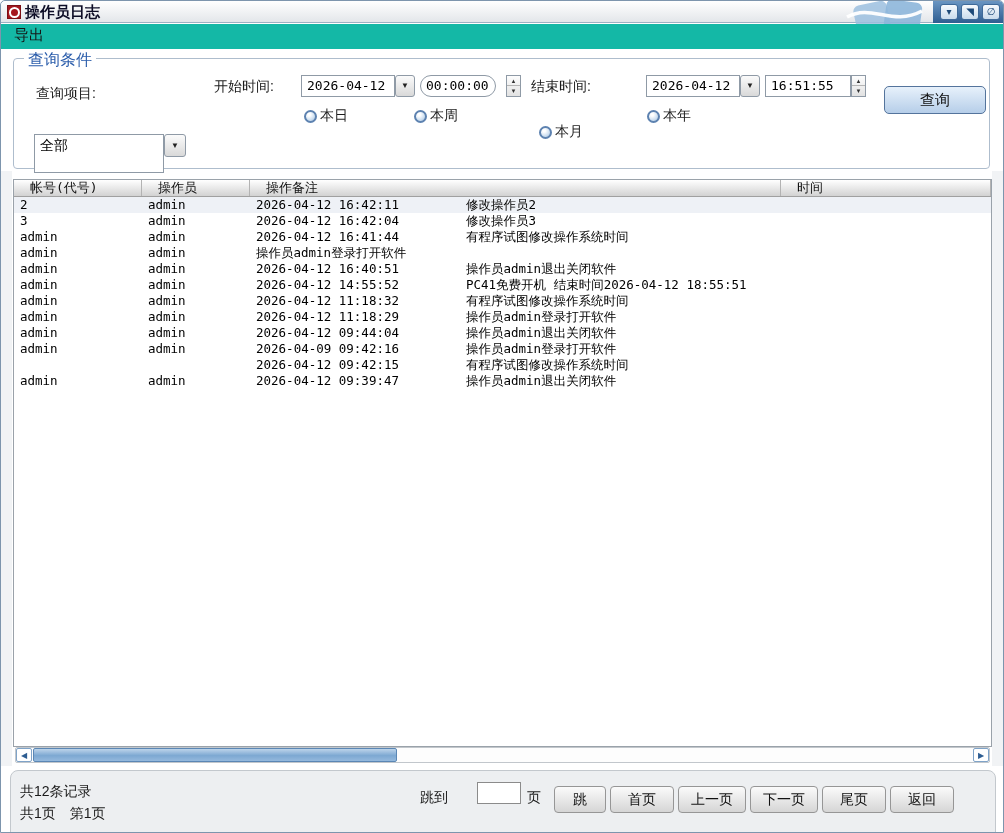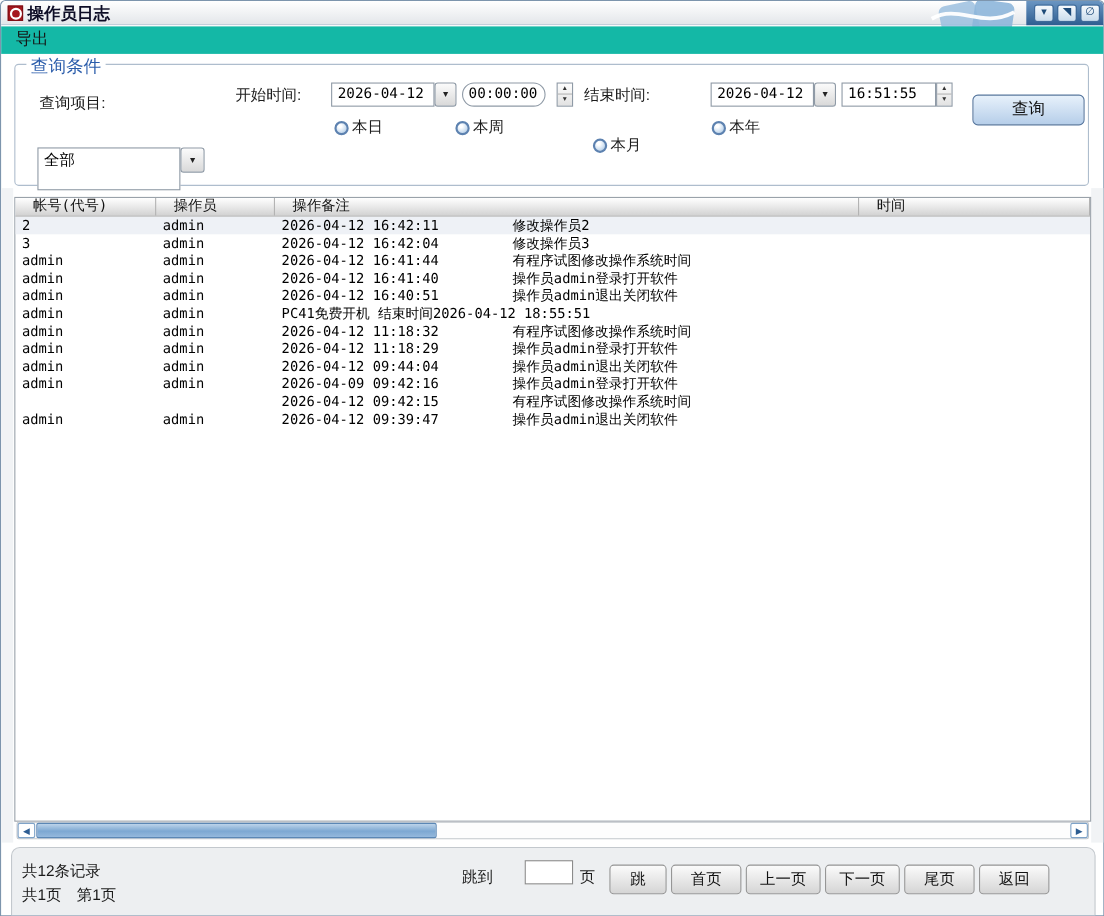--- a/index.html
+++ b/index.html
@@ -209,32 +209,32 @@
         </div>
         <div class="trow">
           <div class="tcell c0">admin</div>
           <div class="tcell c1">admin</div>
           <div class="tcell c2">2026-04-12 16:41:44</div>
           <div class="tcell c3">有程序试图修改操作系统时间</div>
         </div>
         <div class="trow">
           <div class="tcell c0">admin</div>
           <div class="tcell c1">admin</div>
-          <div class="tcell c2">2026-04-12 16:41:40</div>
           <div class="tcell c3">操作员admin登录打开软件</div>
         </div>
         <div class="trow">
           <div class="tcell c0">admin</div>
           <div class="tcell c1">admin</div>
           <div class="tcell c2">2026-04-12 16:40:51</div>
           <div class="tcell c3">操作员admin退出关闭软件</div>
         </div>
         <div class="trow">
           <div class="tcell c0">admin</div>
           <div class="tcell c1">admin</div>
+          <div class="tcell c2">2026-04-12 14:55:52</div>
           <div class="tcell c3">PC41免费开机 结束时间2026-04-12 18:55:51</div>
         </div>
         <div class="trow">
           <div class="tcell c0">admin</div>
           <div class="tcell c1">admin</div>
           <div class="tcell c2">2026-04-12 11:18:32</div>
           <div class="tcell c3">有程序试图修改操作系统时间</div>
         </div>
         <div class="trow">
           <div class="tcell c0">admin</div>

